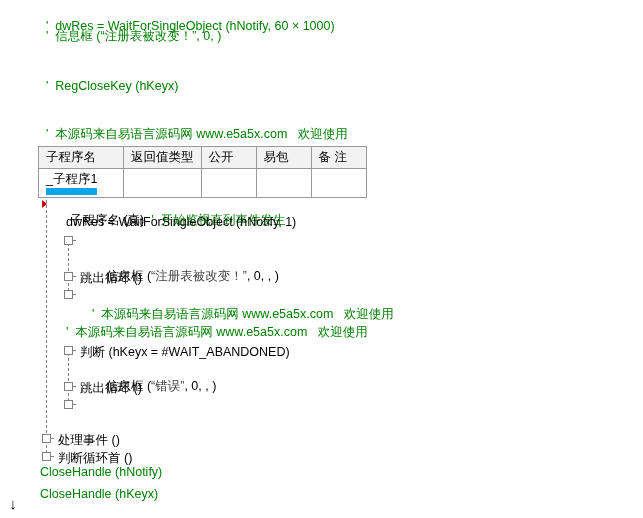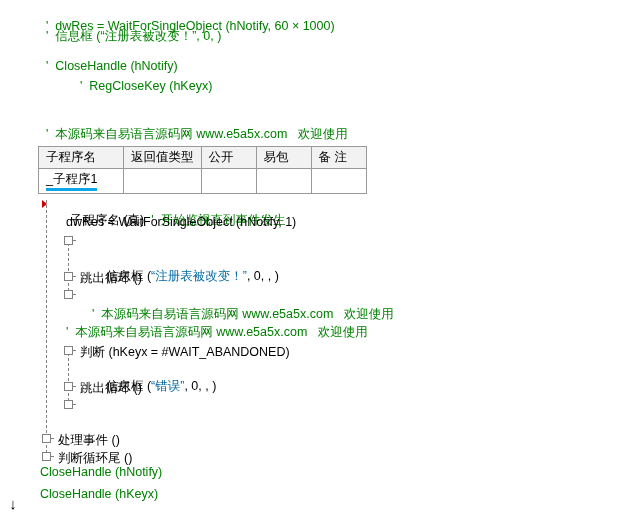--- a/index.html
+++ b/index.html
@@ -27,21 +27,21 @@
     position: absolute;
     white-space: pre;
     font-family: "Liberation Sans", sans-serif;
     font-size: 12.5px;
     line-height: 16px;
   }
   .comment {
     color: #008000;
   }
   .str {
-    color: #0369a1;
+    color: #404040;
   }
   .black {
     color: #000000;
   }
   
   .proc-table {
     position: absolute;
     left: 38px;
     top: 146px;
     border-collapse: collapse;
@@ -59,21 +59,21 @@
   .proc-table tr.header td {
     background: #f2f2f2;
   }
   .proc-table td.name-cell {
     min-width: 70px;
   }
   .proc-table td.empty-cell {
     min-width: 40px;
   }
   .underline-name {
-    border-bottom: 3px solid #0ea5e9;
+    border-bottom: 7px solid #0ea5e9;
     display: inline-block;
     padding-bottom: 0px;
   }
   
   .vline {
     position: absolute;
     border-left: 1px dashed #808080;
   }
   .hline {
     position: absolute;
@@ -104,22 +104,21 @@
     text-align: center;
   }
 </style>
 </head>
 <body>
 
 <div class="code-area">
 
   <div class="line comment" style="left:46px; top:18px;">'  dwRes = WaitForSingleObject (hNotify, 60 × 1000)</div>
   <div class="line comment" style="left:46px; top:28px;">'  信息框 (“注册表被改变！”, 0, )</div>
-  <div class="line comment" style="left:46px; top:58px;">'  CloseHandle (hNotify)</div>
-  <div class="line comment" style="left:46px; top:78px;margin-left:34px;">'  RegCloseKey (hKeyx)</div>
+  <div class="line comment" style="left:46px; top:78px;">'  RegCloseKey (hKeyx)</div>
   <div class="line comment" style="left:46px; top:126px;">'  本源码来自易语言源码网 www.e5a5x.com   欢迎使用</div>
 
   <table class="proc-table">
     <tbody>
         <tr class="header">
       <td class="name-cell">子程序名</td>
       <td>返回值类型</td>
       <td>公开</td>
       <td>易包</td>
       <td>备 注</td>
@@ -183,20 +182,20 @@
   <div class="line" style="left:92px; top:362px;">
     <span class="black">信息框 (</span><span class="str">“错误”</span><span class="black">, 0, , )</span>
   </div>
 
   <div class="line black" style="left:80px; top:380px;">跳出循环 ()</div>
 
   <div class="line black" style="left:80px; top:398px;"></div>
 
   <div class="line black" style="left:58px; top:432px;">处理事件 ()</div>
 
-  <div class="line black" style="left:58px; top:450px;">判断循环尾 ()</div>
+  <div class="line black" style="left:58px; top:450px;">判断循环首 ()</div>
 
   <div class="line comment" style="left:40px; top:464px;">CloseHandle (hNotify)</div>
 
   <div class="line comment" style="left:40px; top:486px;">CloseHandle (hKeyx)</div>
 
   <div class="down-arrow">↓</div>
 </div>
 
 </body></html>

